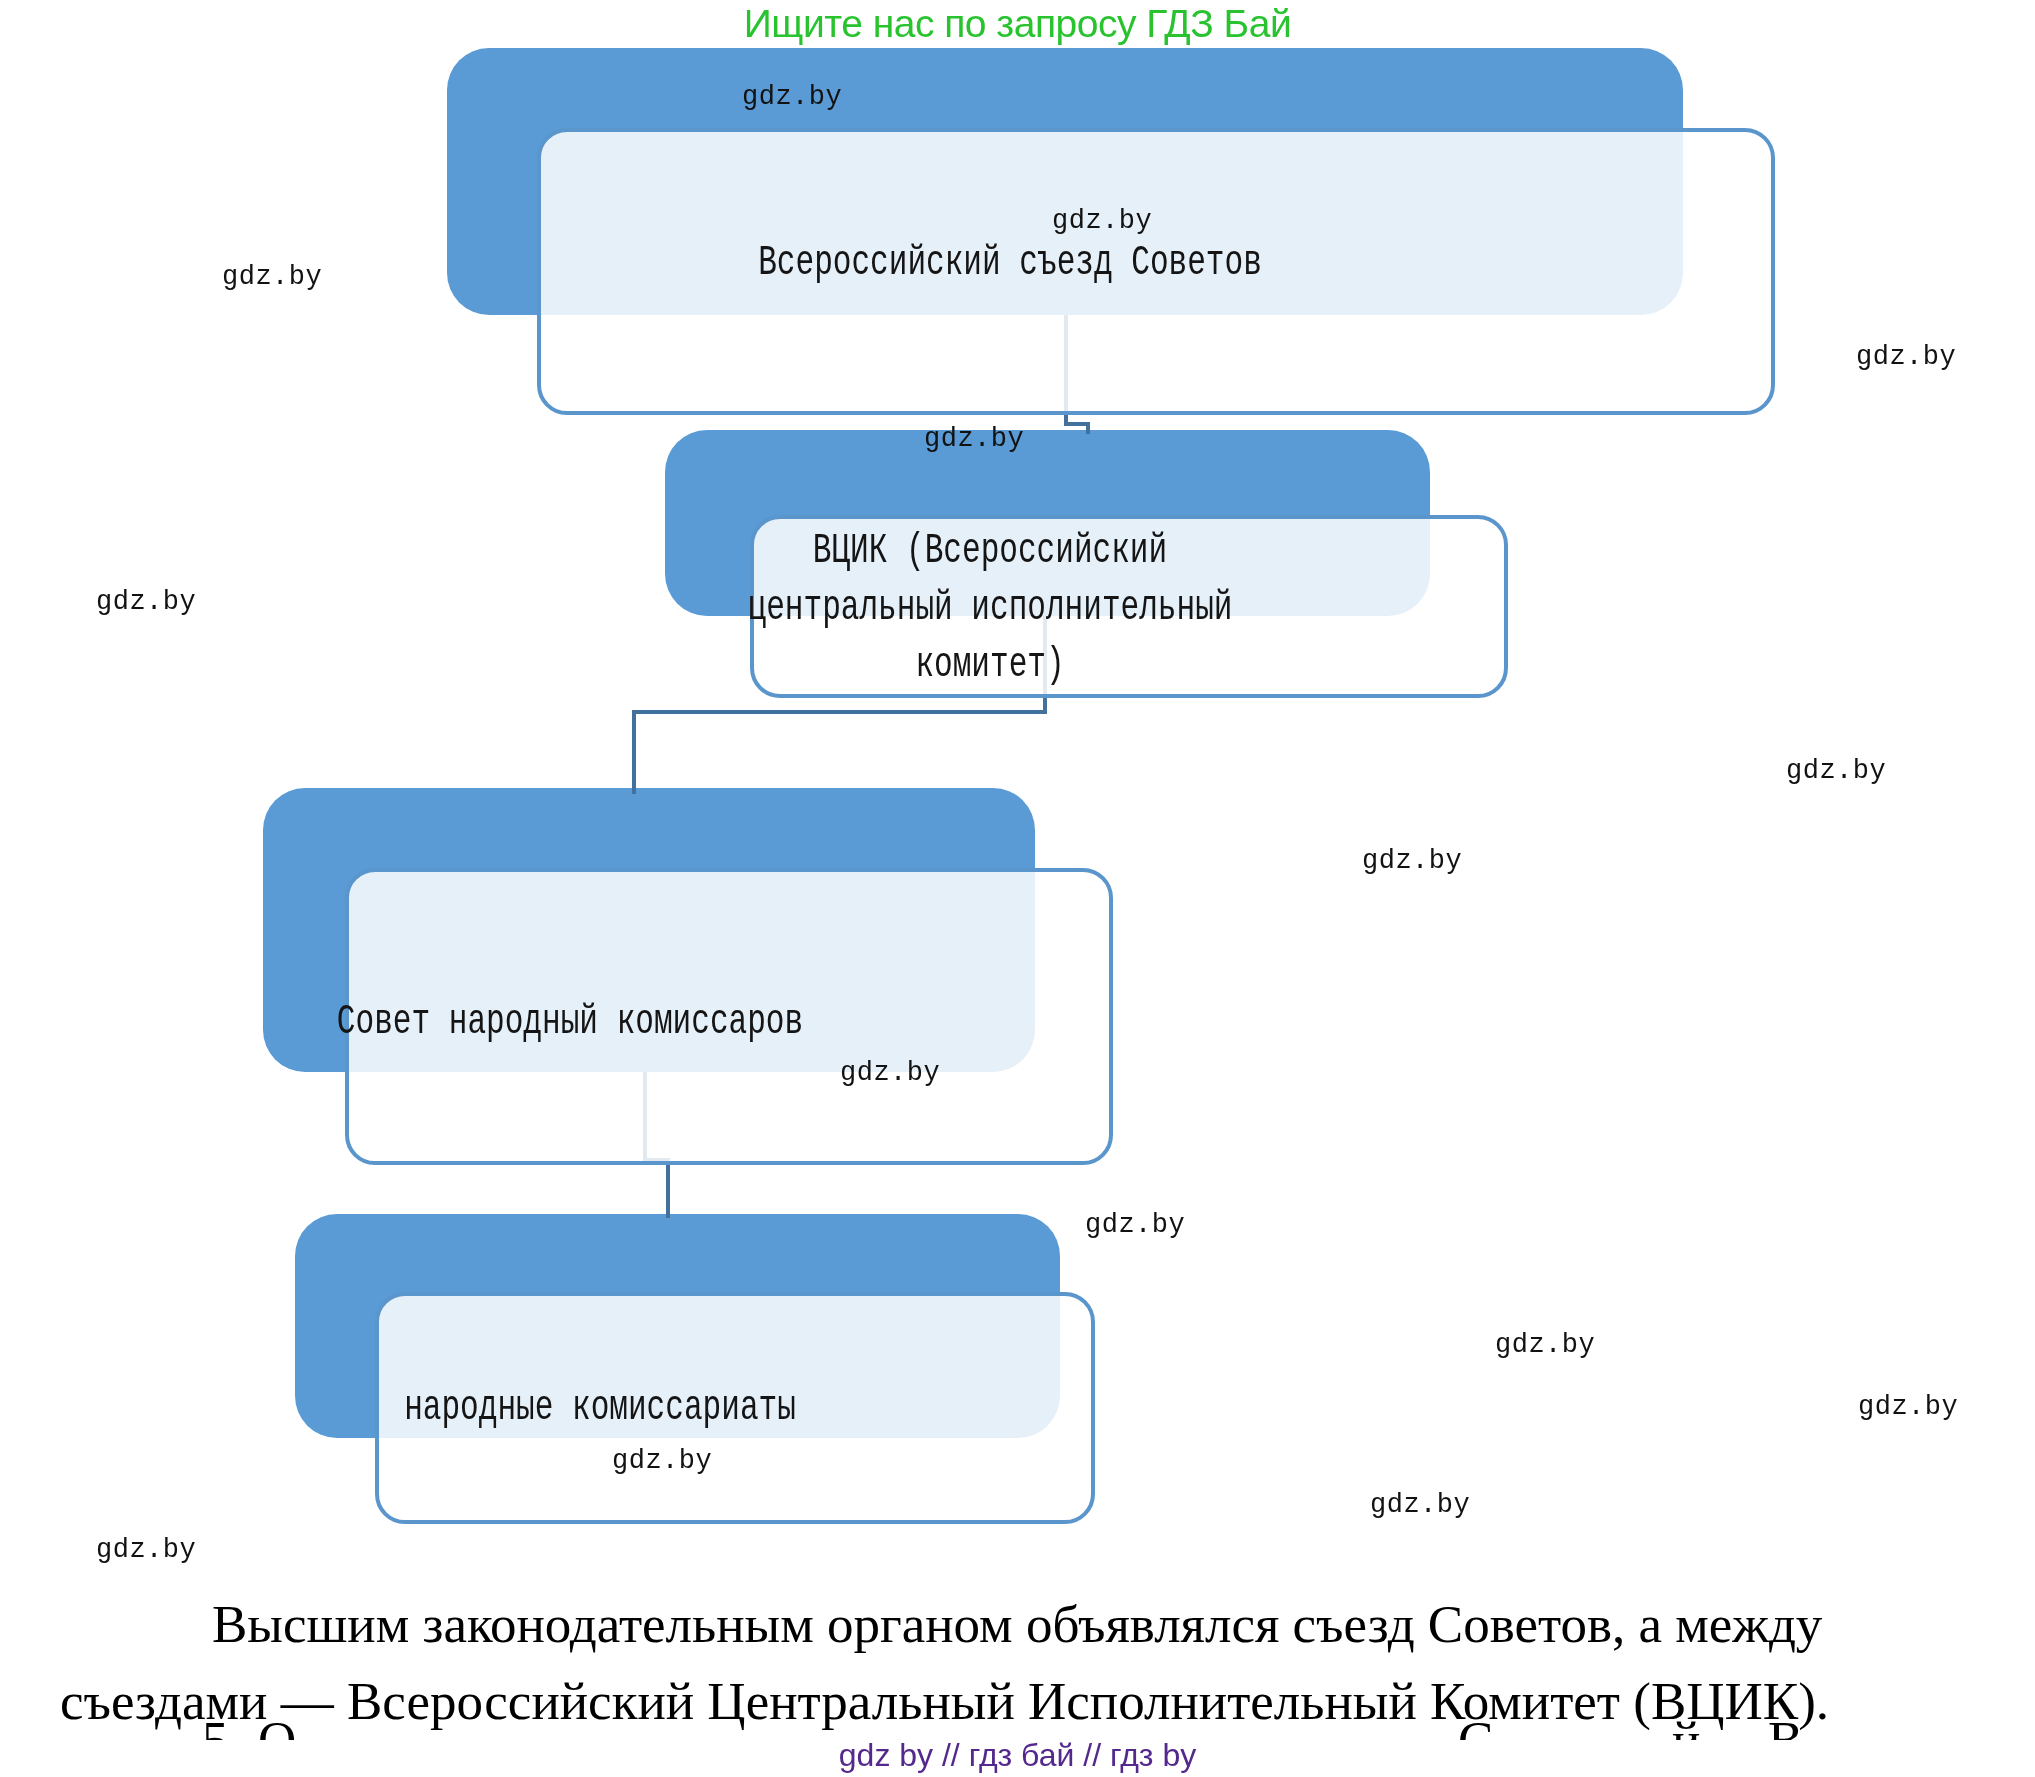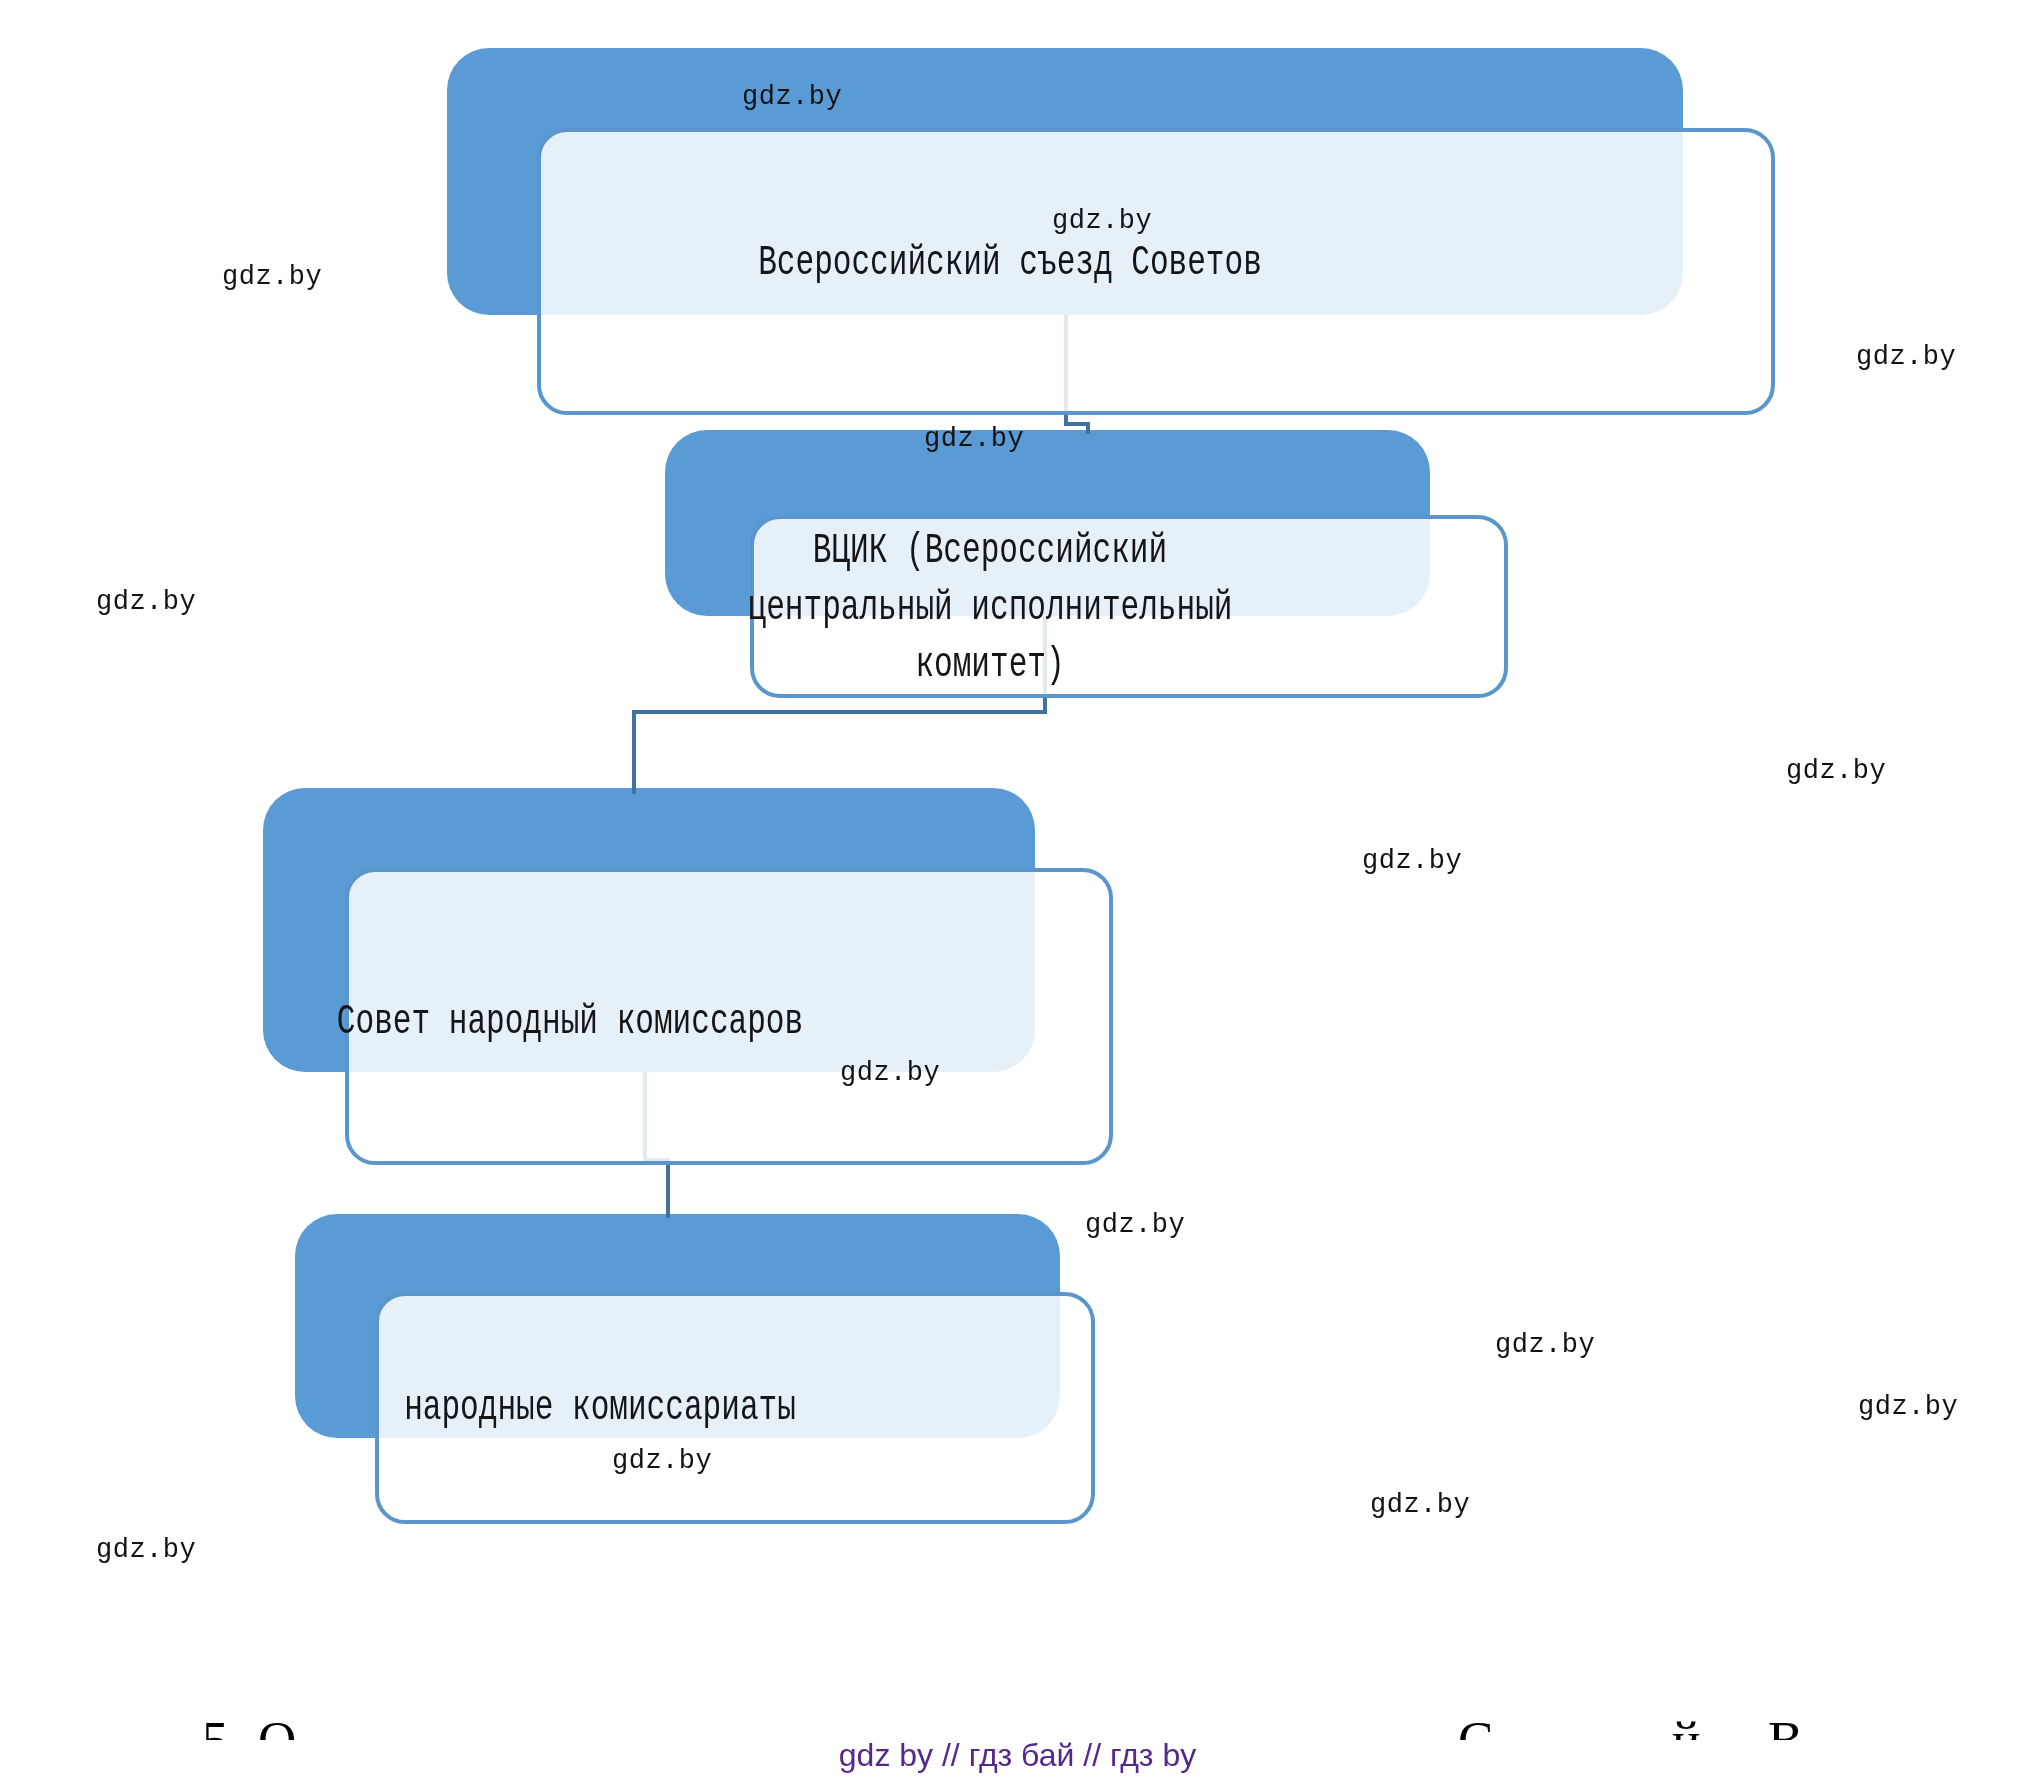--- a/index.html
+++ b/index.html
@@ -93,20 +93,21 @@
     font-size:32px;line-height:36px;
     color:var(--purple);
     z-index:6;
   }
 </style>
 </head>
 <body>
 
 <div id="page">
 
+  <div id="title">Ищите нас по запросу ГДЗ Бай</div>
 
   <div class="layer">
 
     <div class="bluebox" style="left: 447px; top: 48px; width: 1236px; height: 267px;"></div>
 
     <div class="bluebox" style="left: 665px; top: 430px; width: 765px; height: 186px;"></div>
 
     <div class="bluebox" style="left: 263px; top: 788px; width: 772px; height: 284px;"></div>
 
     <div class="bluebox" style="left: 295px; top: 1214px; width: 765px; height: 224px;"></div>
@@ -145,20 +146,22 @@
       <span class="wm" style="left: 1362px; top: 846px;">gdz.by</span>
       <span class="wm" style="left: 840px; top: 1058px;">gdz.by</span>
       <span class="wm" style="left: 1085px; top: 1210px;">gdz.by</span>
       <span class="wm" style="left: 1495px; top: 1330px;">gdz.by</span>
       <span class="wm" style="left: 1858px; top: 1392px;">gdz.by</span>
       <span class="wm" style="left: 612px; top: 1446px;">gdz.by</span>
       <span class="wm" style="left: 1370px; top: 1490px;">gdz.by</span>
       <span class="wm" style="left: 96px; top: 1535px;">gdz.by</span>
     </div>
 
+  <div id="paragraph">Высшим законодательным органом объявлялся съезд Советов, а между
+съездами — Всероссийский Центральный Исполнительный Комитет (ВЦИК).</div>
 
   <div id="fragments">
       <span class="frag" style="left: 202px;">5.</span>
       <span class="frag" style="left: 258px;">О</span>
       <span class="frag" style="left: 1458px;">С</span>
       <span class="frag" style="left: 1672px;">й</span>
       <span class="frag" style="left: 1768px;">В</span>
     </div>
 
   <div id="footer">gdz by  //  гдз бай  //  гдз by</div>

